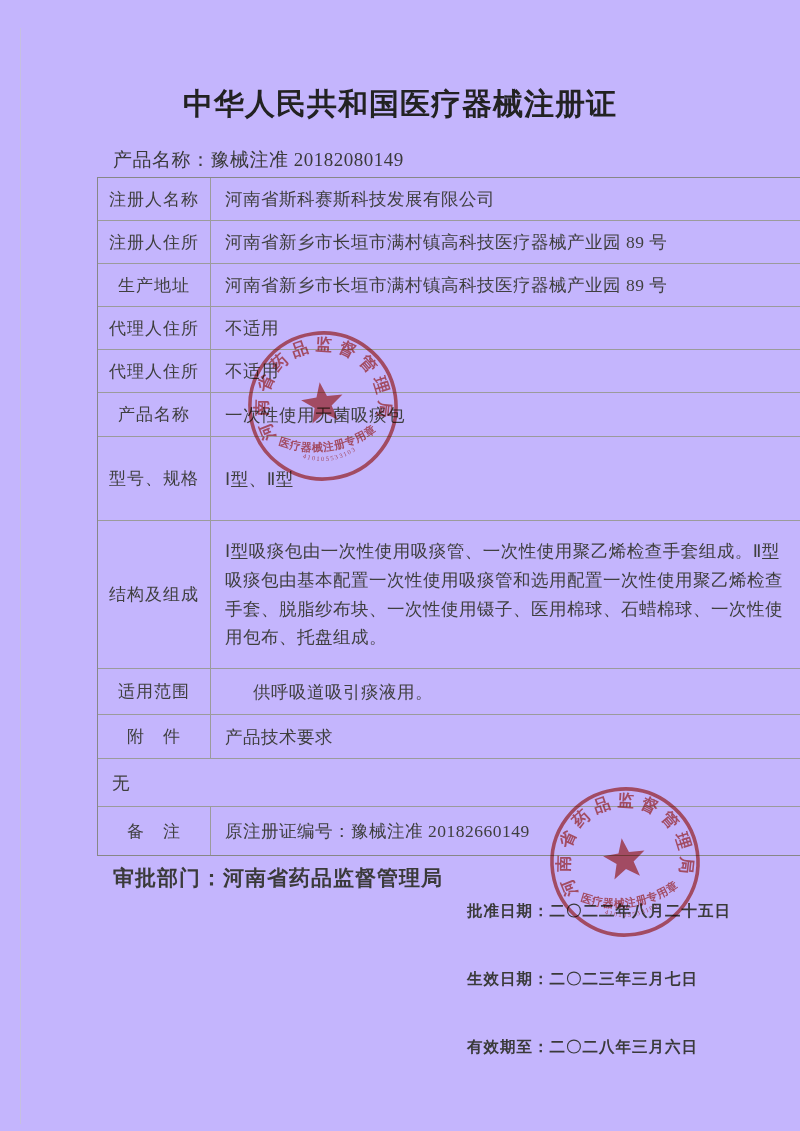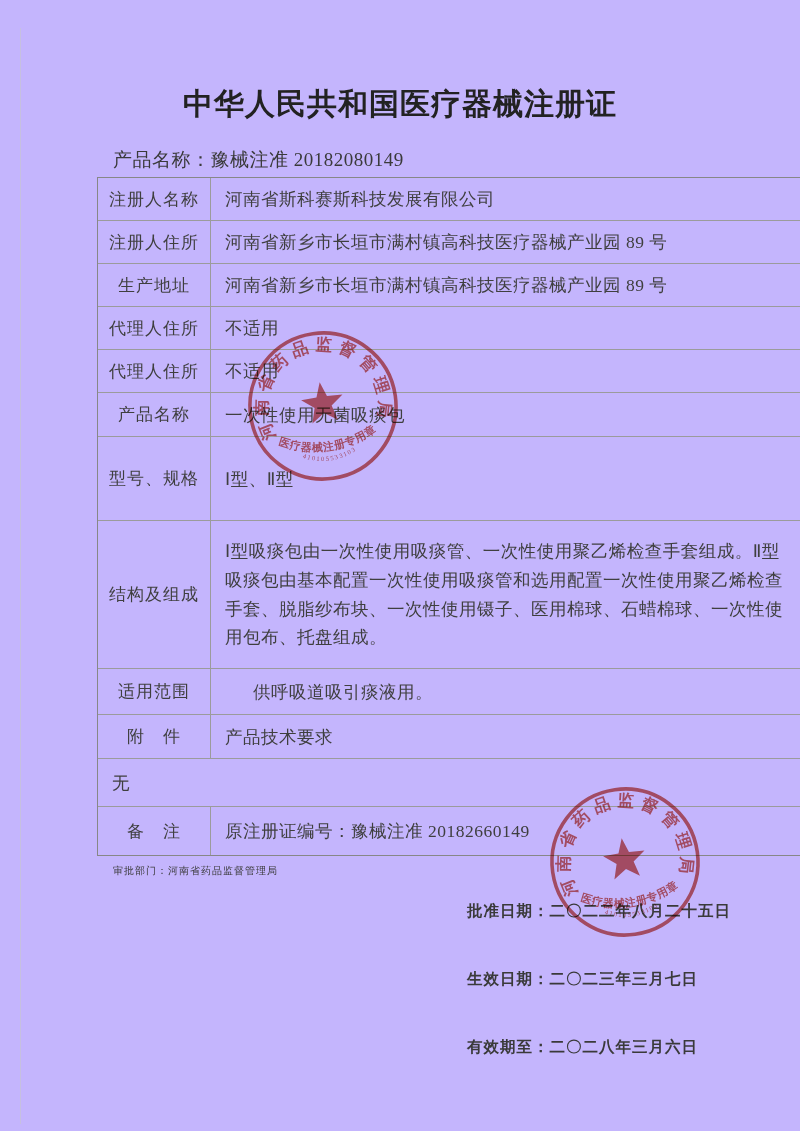--- a/index.html
+++ b/index.html
@@ -45,21 +45,21 @@
   }
   .val.para{
     line-height:1.64;
     padding:8px 14px 8px 14px;
     align-items:center;
   }
   .h42{height:42px;} .h43{height:43px;} .h83{height:83px;}
   .h147{height:147px;} .h45{height:45px;gap:28px;} .h47{height:47px;} .h48{height:48px;}
   .approval{
     position:absolute;top:864px;left:113px;
-    font-size:10px;font-weight:400;letter-spacing:1px;color:#3a3a3a;
+    font-size:21px;font-weight:700;letter-spacing:1px;color:#3a3a3a;
   }
   .dates{
     position:absolute;top:864px;left:467px;
     font-size:15.5px;font-weight:600;letter-spacing:1px;color:#3a3a3a;
   }
   .date-line{height:32px;line-height:22px;margin-top:36px;}
   .stamp{
     position:absolute;
     mix-blend-mode:multiply;
     opacity:.8;

